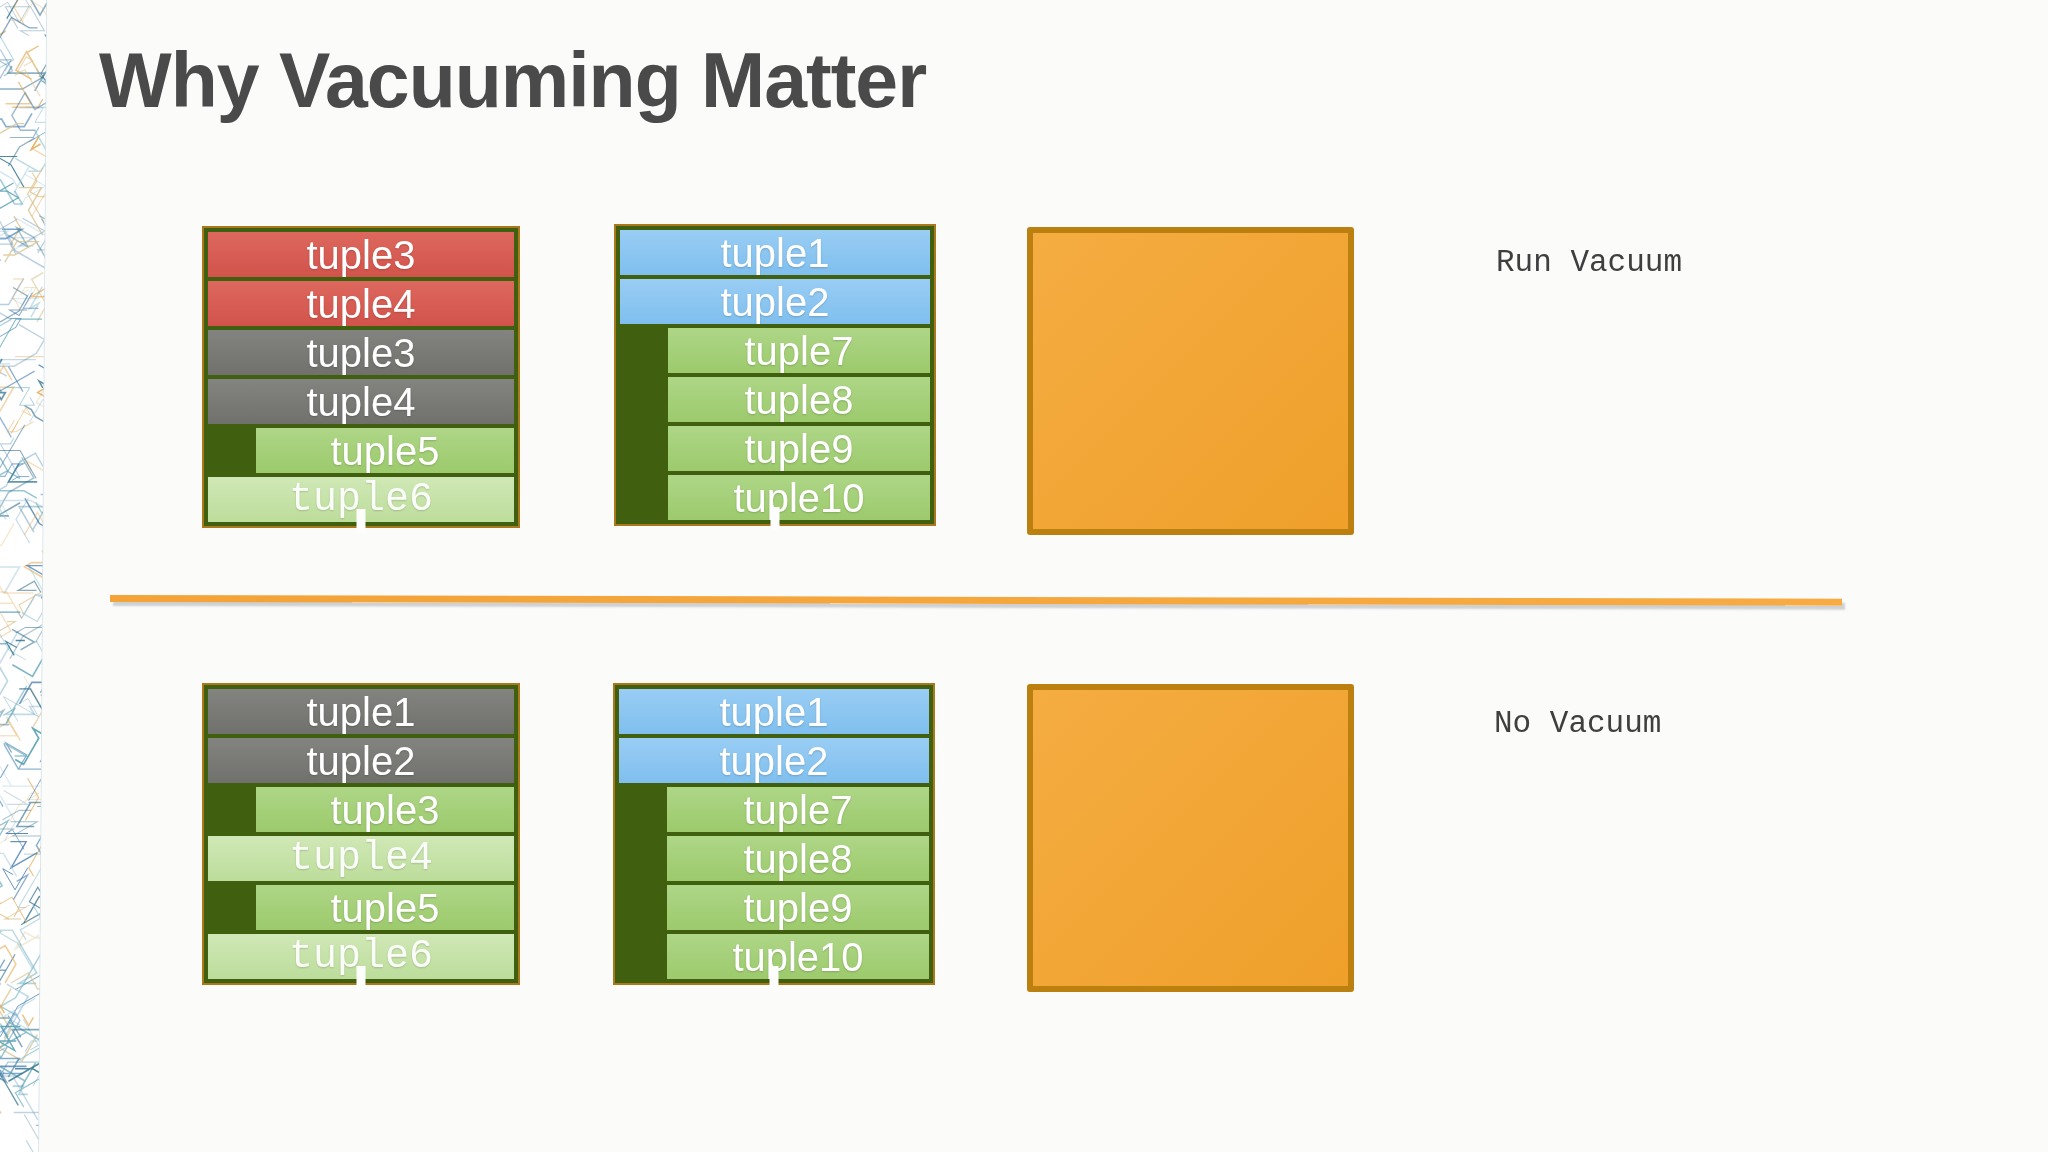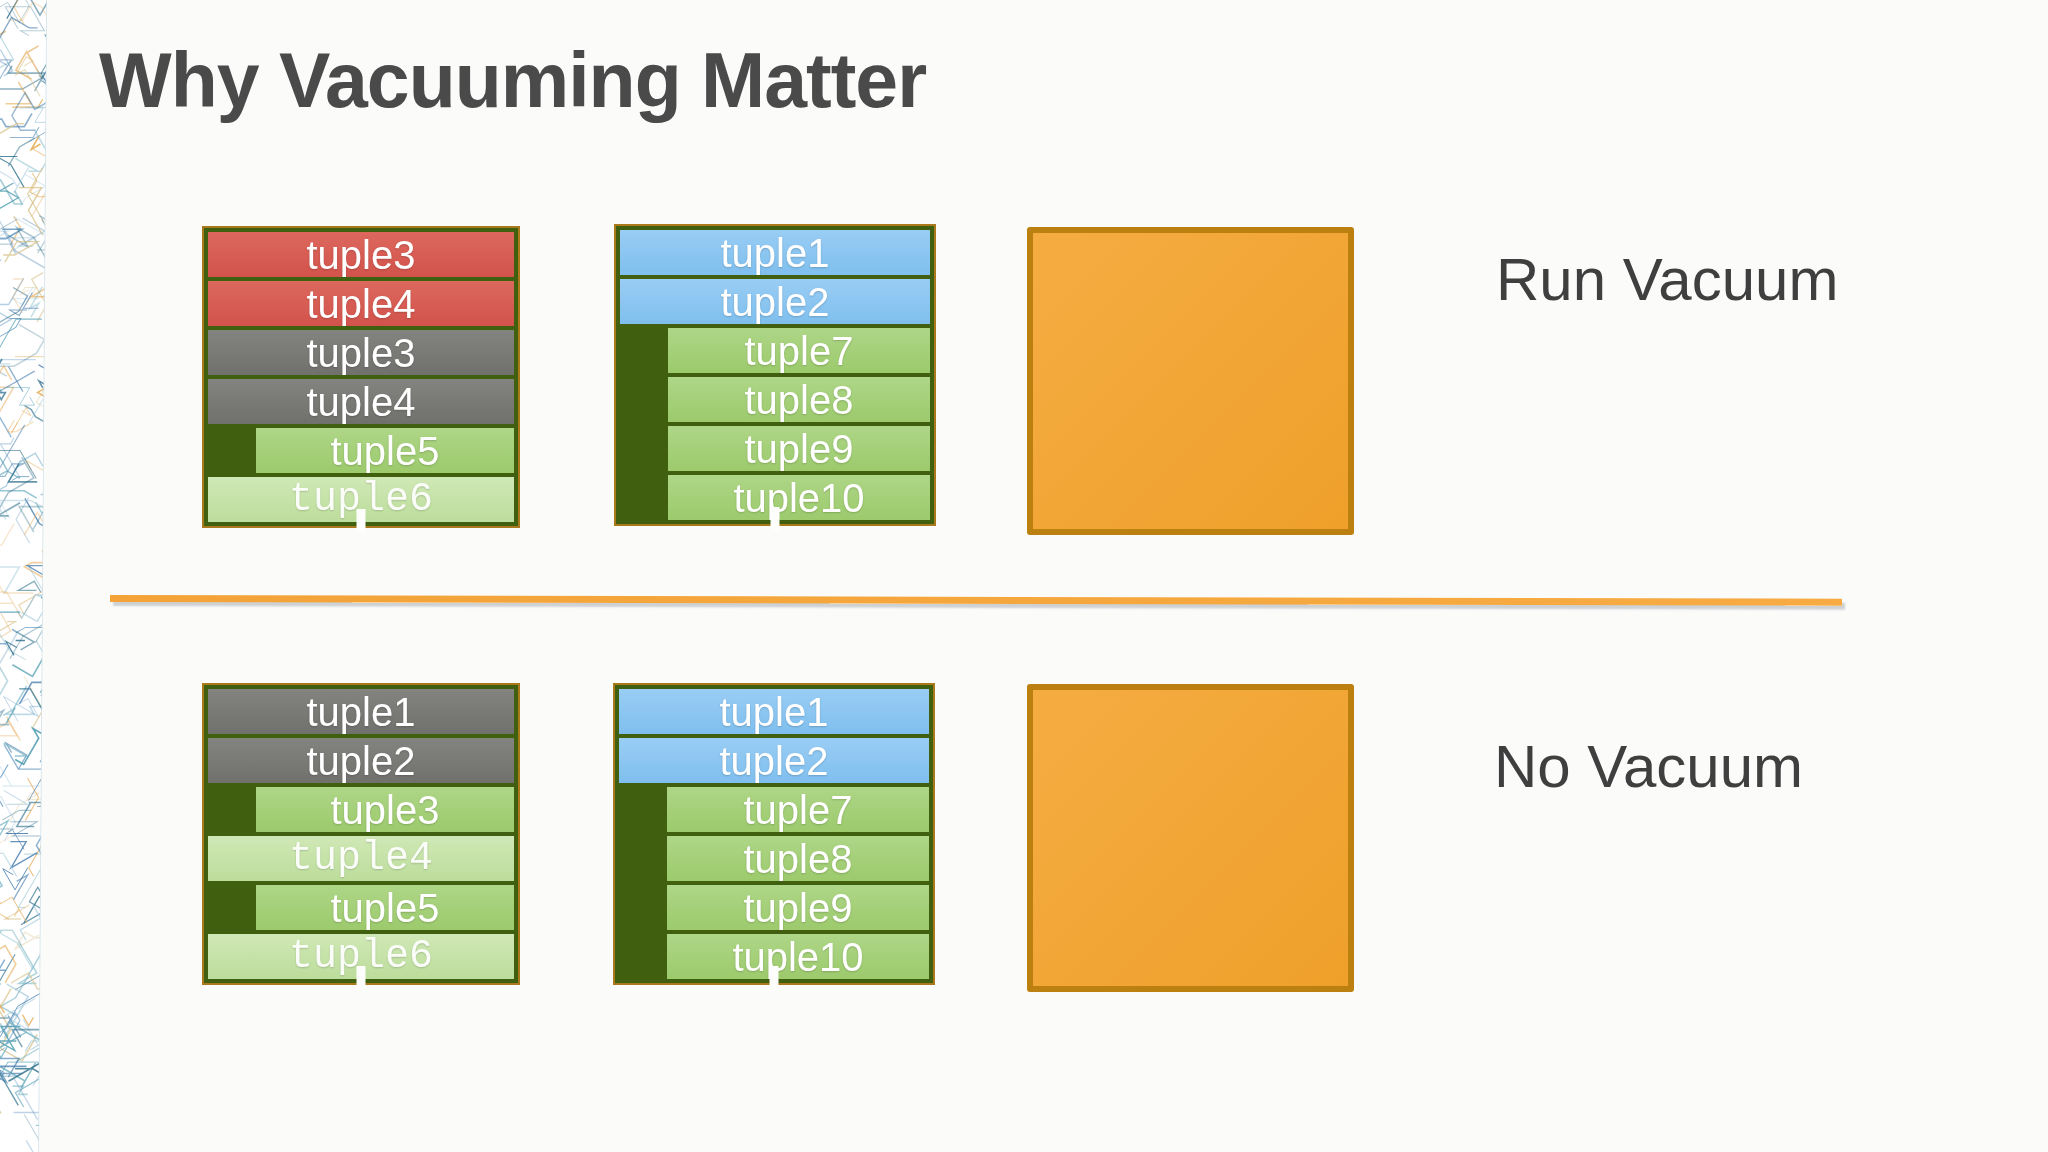--- a/index.html
+++ b/index.html
@@ -97,23 +97,24 @@
     height: 308px;
     box-sizing: border-box;
     border: 6px solid var(--orange-border);
     border-radius: 3px;
     background: linear-gradient(135deg, var(--orange-light), var(--orange));
   }
 
   
   .section-label {
     position: absolute;
-    font-size: 60px;
+    font-size: 31px;
     color: var(--label-text);
     white-space: nowrap;
+    font-family: Liberation Mono, monospace;
   }
 
   
   .section-divider {
     position: absolute;
     left: 110px;
     top: 595px;
     width: 1732px;
     height: 7px;
     background: linear-gradient(to right, var(--divider), var(--divider-light));
@@ -123,21 +124,21 @@
   }
 
   
   #stack-top-1    { left: 202px; top: 226px; }
   #stack-top-2    { left: 614px; top: 224px; width: 322px; }
   #square-top     { left: 1027px; top: 227px; }
   #label-top      { left: 1496px; top: 245px; }
   #stack-bottom-1 { left: 202px; top: 683px; }
   #stack-bottom-2 { left: 613px; top: 683px; width: 322px; }
   #square-bottom  { left: 1027px; top: 684px; }
-  #label-bottom   { left: 1494px; top: 732px; }
+  #label-bottom   { left: 1494px; top: 706px; }
 </style>
 </head>
 <body>
 
 <aside class="pattern-strip">
   <svg id="pattern-svg" width="52" height="1152" viewBox="0 0 52 1152" xmlns="http://www.w3.org/2000/svg">
       <polyline points="25.0,-10.8 40.0,15.1 52.3,-6.3" fill="none" stroke="#31708f" stroke-width="1.62" opacity="0.56"></polyline>
       <polyline points="22.1,-6.5 29.2,5.8 24.7,13.5 19.4,22.7 7.7,2.4 -1.0,7.5" fill="none" stroke="#2c6f8a" stroke-width="0.91" opacity="0.36"></polyline>
       <polyline points="17.9,28.5 5.4,6.8 30.6,6.8 44.4,30.7 20.5,30.7 29.0,35.6" fill="none" stroke="#31708f" stroke-width="1.07" opacity="0.34"></polyline>
       <polyline points="7.4,20.2 22.5,20.2 32.9,2.0 41.8,7.1 52.0,24.9 46.4,15.2" fill="none" stroke="#e8b36a" stroke-width="1.27" opacity="0.35"></polyline>

